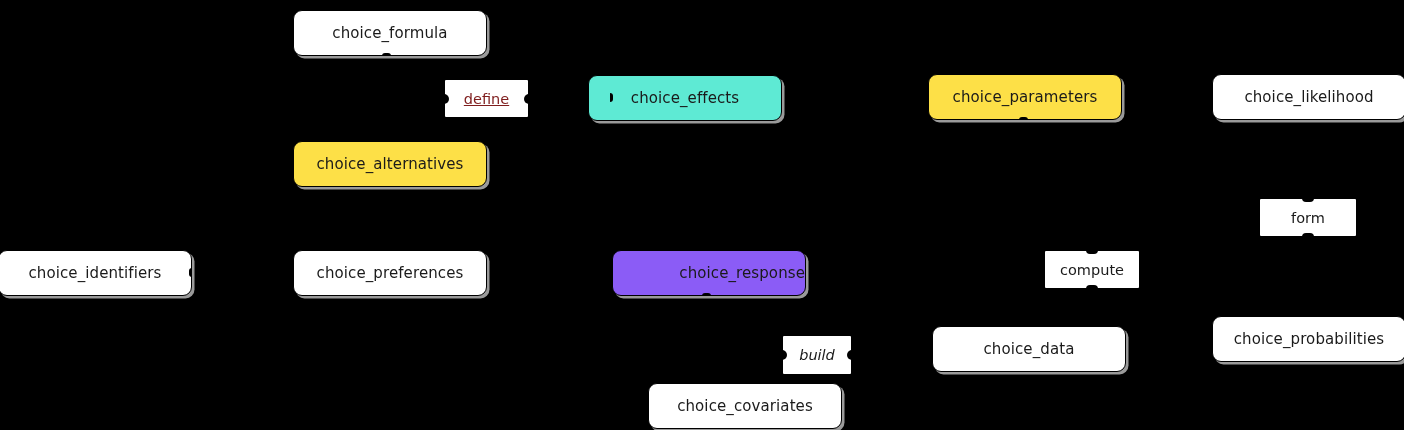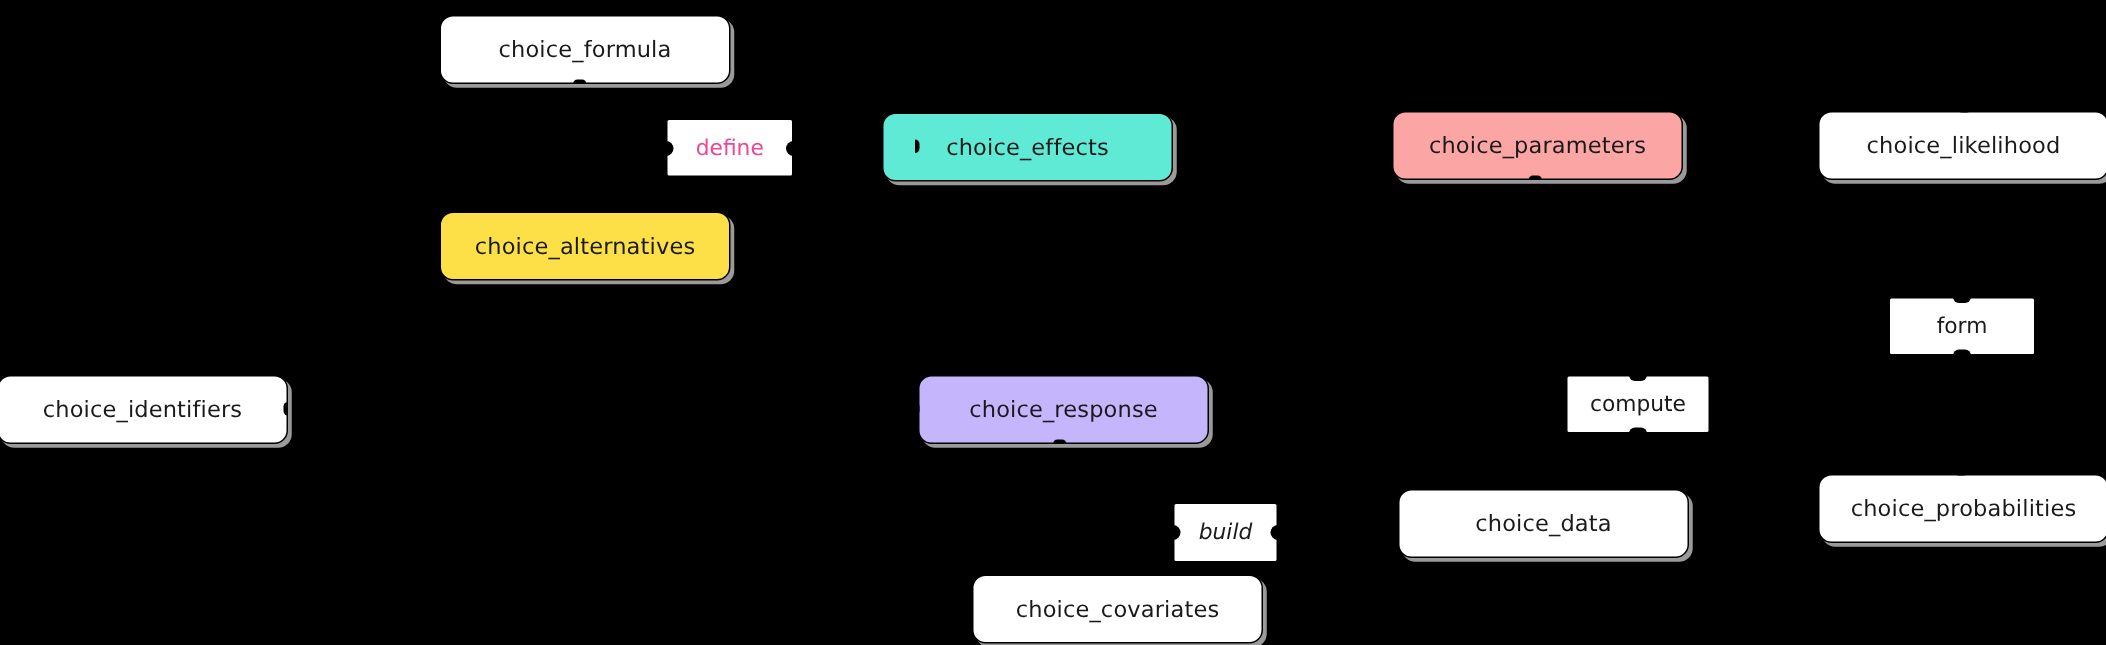--- a/index.html
+++ b/index.html
@@ -88,45 +88,48 @@
     <div class="stub s-bottom" style="left: 702px; top: 293px;"></div>
     <div class="stub s-top" style="left: 702px; top: 381px;"></div>
     <div class="stub s-top" style="left: 1021px; top: 314px;"></div>
     <div class="stub s-top" style="left: 1303px; top: 314px;"></div>
     <div class="node" style="left: 293px; top: 10px; width: 194px; height: 46px; border-color: rgb(0, 0, 0); background: rgb(255, 255, 255); color: rgb(26, 26, 26); box-shadow: rgb(154, 154, 154) 2.5px 2.5px 0px 0px;">
       <span>choice_formula</span>
     </div>
     <div class="node" style="left: 588px; top: 75px; width: 194px; height: 46px; border-color: rgb(0, 0, 0); background: #5eead4; color: rgb(26, 26, 26); box-shadow: rgb(154, 154, 154) 2.5px 2.5px 0px 0px;">
       <span>choice_effects</span>
     </div>
-    <div class="node" style="left: 928px; top: 74px; width: 194px; height: 46px; border-color: rgb(0, 0, 0); background: #fca5a5; color: rgb(26, 26, 26); box-shadow: rgb(154, 154, 154) 2.5px 2.5px 0px 0px;">
+    <div class="node" style="left: 928px; top: 74px; width: 194px; height: 46px; border-color: rgb(0, 0, 0); background: #fde047; color: rgb(26, 26, 26); box-shadow: rgb(154, 154, 154) 2.5px 2.5px 0px 0px;">
       <span>choice_parameters</span>
     </div>
     <div class="node" style="left: 1212px; top: 74px; width: 194px; height: 46px; border-color: rgb(0, 0, 0); background: rgb(255, 255, 255); color: rgb(26, 26, 26); box-shadow: rgb(154, 154, 154) 2.5px 2.5px 0px 0px;">
       <span>choice_likelihood</span>
     </div>
     <div class="node" style="left: 293px; top: 141px; width: 194px; height: 46px; border-color: rgb(0, 0, 0); background: #fde047; color: rgb(26, 26, 26); box-shadow: rgb(154, 154, 154) 2.5px 2.5px 0px 0px;">
       <span>choice_alternatives</span>
     </div>
     <div class="node" style="left: -2px; top: 250px; width: 194px; height: 46px; border-color: rgb(0, 0, 0); background: rgb(255, 255, 255); color: rgb(26, 26, 26); box-shadow: rgb(154, 154, 154) 2.5px 2.5px 0px 0px;">
       <span>choice_identifiers</span>
     </div>
-    <div class="node" style="left: 612px; top: 250px; width: 194px; height: 46px; border-color: rgb(0, 0, 0); background: #c4b5fd; color: rgb(26, 26, 26); box-shadow: rgb(154, 154, 154) 2.5px 2.5px 0px 0px;">
+    <div class="node" style="left: 293px; top: 250px; width: 194px; height: 46px; border-color: rgb(0, 0, 0); background: rgb(255, 255, 255); color: rgb(26, 26, 26); box-shadow: rgb(154, 154, 154) 2.5px 2.5px 0px 0px;">
+      <span>choice_preferences</span>
+    </div>
+    <div class="node" style="left: 612px; top: 250px; width: 194px; height: 46px; border-color: rgb(0, 0, 0); background: #8b5cf6; color: rgb(26, 26, 26); box-shadow: rgb(154, 154, 154) 2.5px 2.5px 0px 0px; justify-content: flex-end;">
       <span>choice_response</span>
     </div>
     <div class="node" style="left: 932px; top: 326px; width: 194px; height: 46px; border-color: rgb(0, 0, 0); background: rgb(255, 255, 255); color: rgb(26, 26, 26); box-shadow: rgb(154, 154, 154) 2.5px 2.5px 0px 0px;">
       <span>choice_data</span>
     </div>
     <div class="node" style="left: 1212px; top: 316px; width: 194px; height: 46px; border-color: rgb(0, 0, 0); background: rgb(255, 255, 255); color: rgb(26, 26, 26); box-shadow: rgb(154, 154, 154) 2.5px 2.5px 0px 0px;">
       <span>choice_probabilities</span>
     </div>
     <div class="node" style="left: 648px; top: 383px; width: 194px; height: 46px; border-color: rgb(0, 0, 0); background: rgb(255, 255, 255); color: rgb(26, 26, 26); box-shadow: rgb(154, 154, 154) 2.5px 2.5px 0px 0px;">
       <span>choice_covariates</span>
     </div>
-    <div class="edge-label" style="left: 445px; top: 80px; width: 83px; height: 37px; background: rgb(255, 255, 255); color: #ec4899;">
+    <div class="edge-label" style="left: 445px; top: 80px; width: 83px; height: 37px; background: rgb(255, 255, 255); color: #7f1d1d; text-decoration: underline;">
       <span>define</span>
       <span class="notch left"></span>
       <span class="notch right"></span>
     </div>
     <div class="edge-label" style="left: 783px; top: 336px; width: 68px; height: 38px; background: rgb(255, 255, 255); color: rgb(26, 26, 26); font-style: italic;">
       <span>build</span>
       <span class="notch left"></span>
       <span class="notch right"></span>
     </div>
     <div class="edge-label" style="left: 1045px; top: 251px; width: 94px; height: 37px; background: rgb(255, 255, 255); color: rgb(26, 26, 26);">

